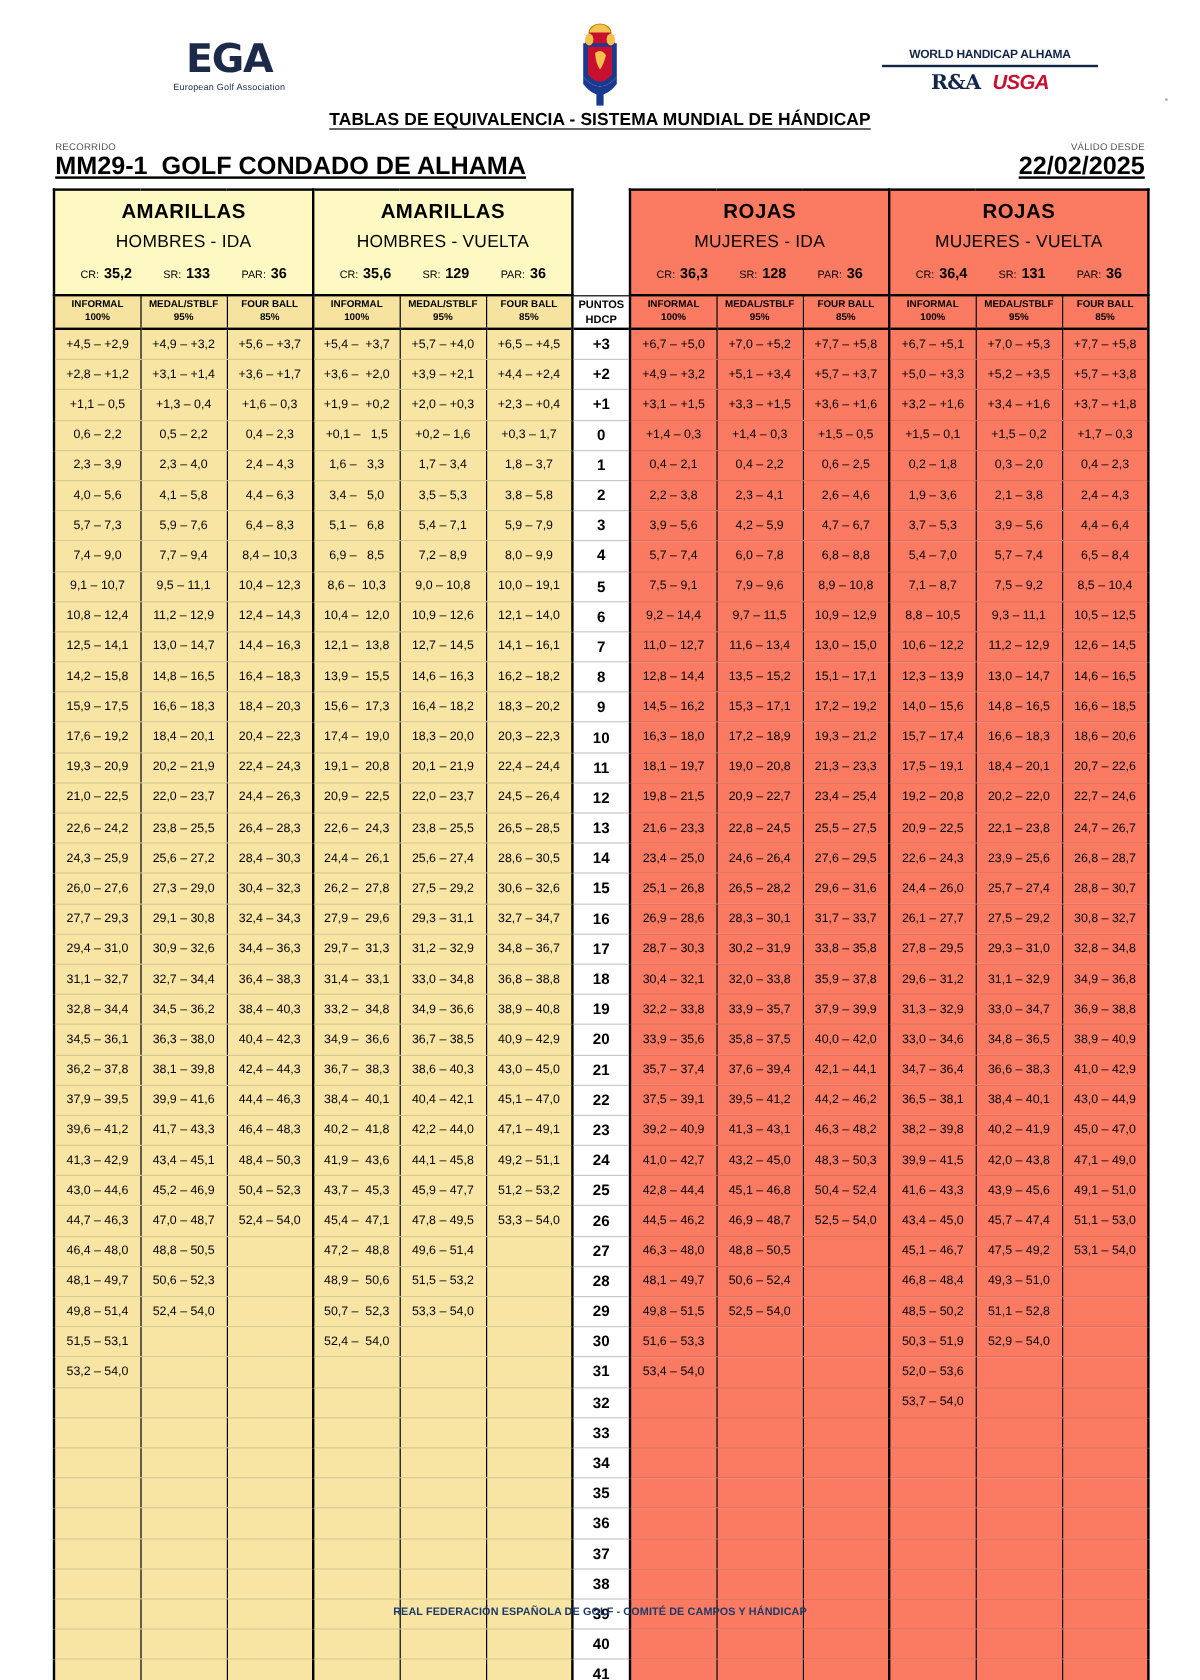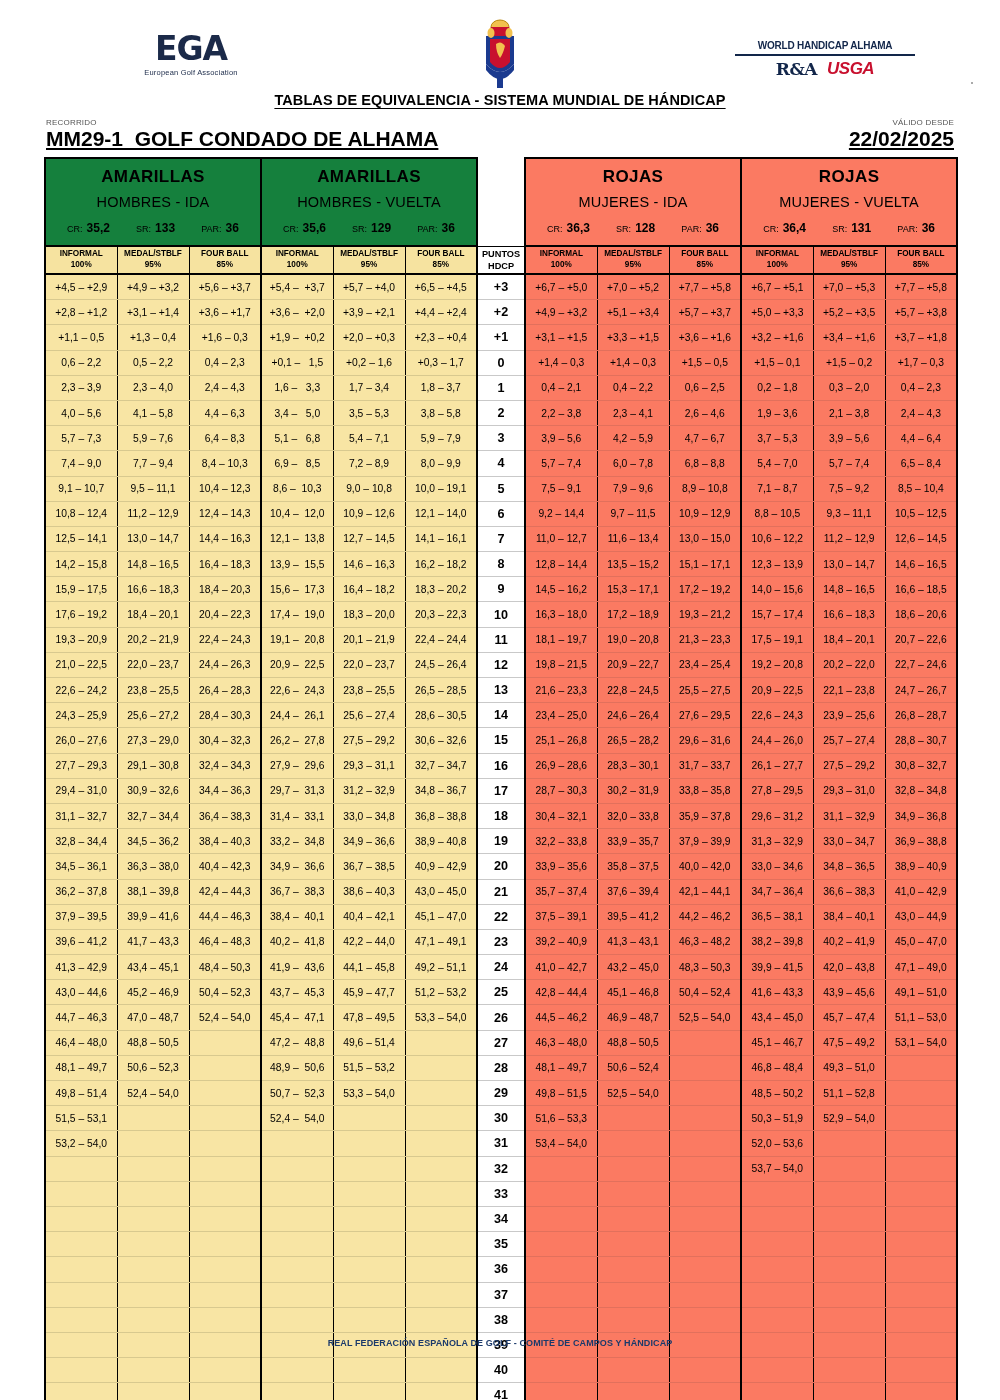--- a/index.html
+++ b/index.html
@@ -65,21 +65,21 @@
 
   
   col.c-data{width:72px;}
   col.c-pts{width:48px;}
 
   
   .grp{
     height:86px;vertical-align:top;text-align:center;
     border:2.2px solid #000;
   }
-  .grp.yellow{background:#15803d;}
+  .grp.yellow{background:#fef9c3;}
   .grp.red{background:#fb7a62;}
   .grp-name{font-size:17px;font-weight:bold;letter-spacing:.4px;padding-top:8px;}
   .grp-sub{font-size:14.5px;padding-top:7px;letter-spacing:.2px;}
   .grp-stats{
     display:flex;justify-content:space-around;align-items:baseline;
     padding:11px 8px 0 8px;font-size:10px;
   }
   .grp-stats span.k{font-size:9px;}
   .grp-stats span.v{font-size:12px;font-weight:bold;margin-left:4px;}
 

